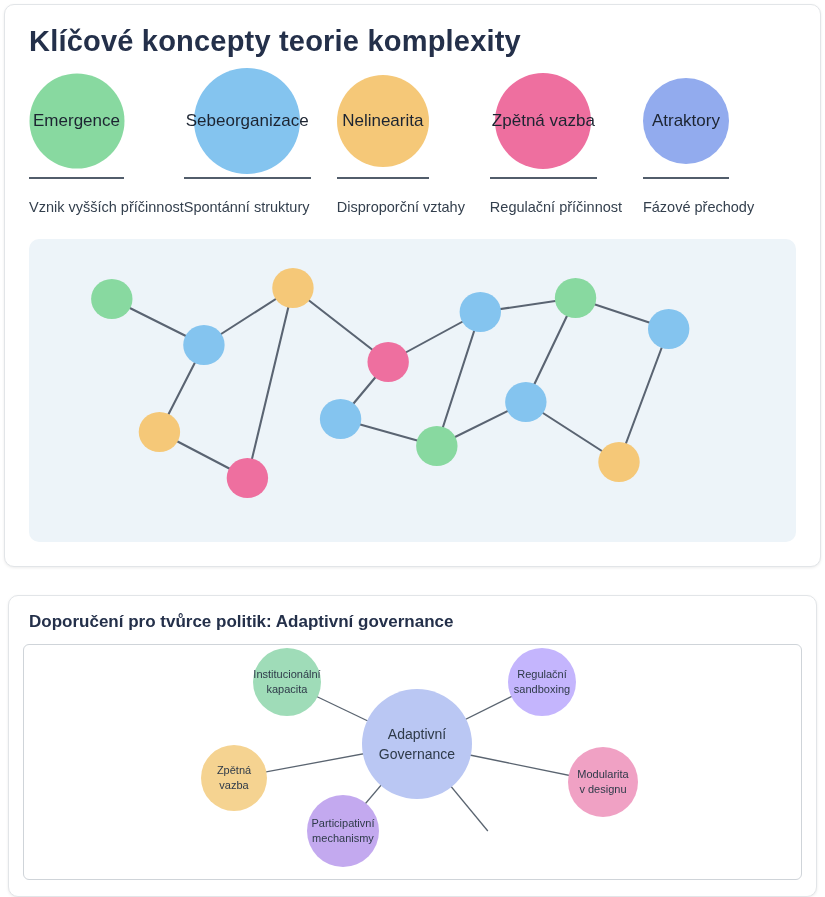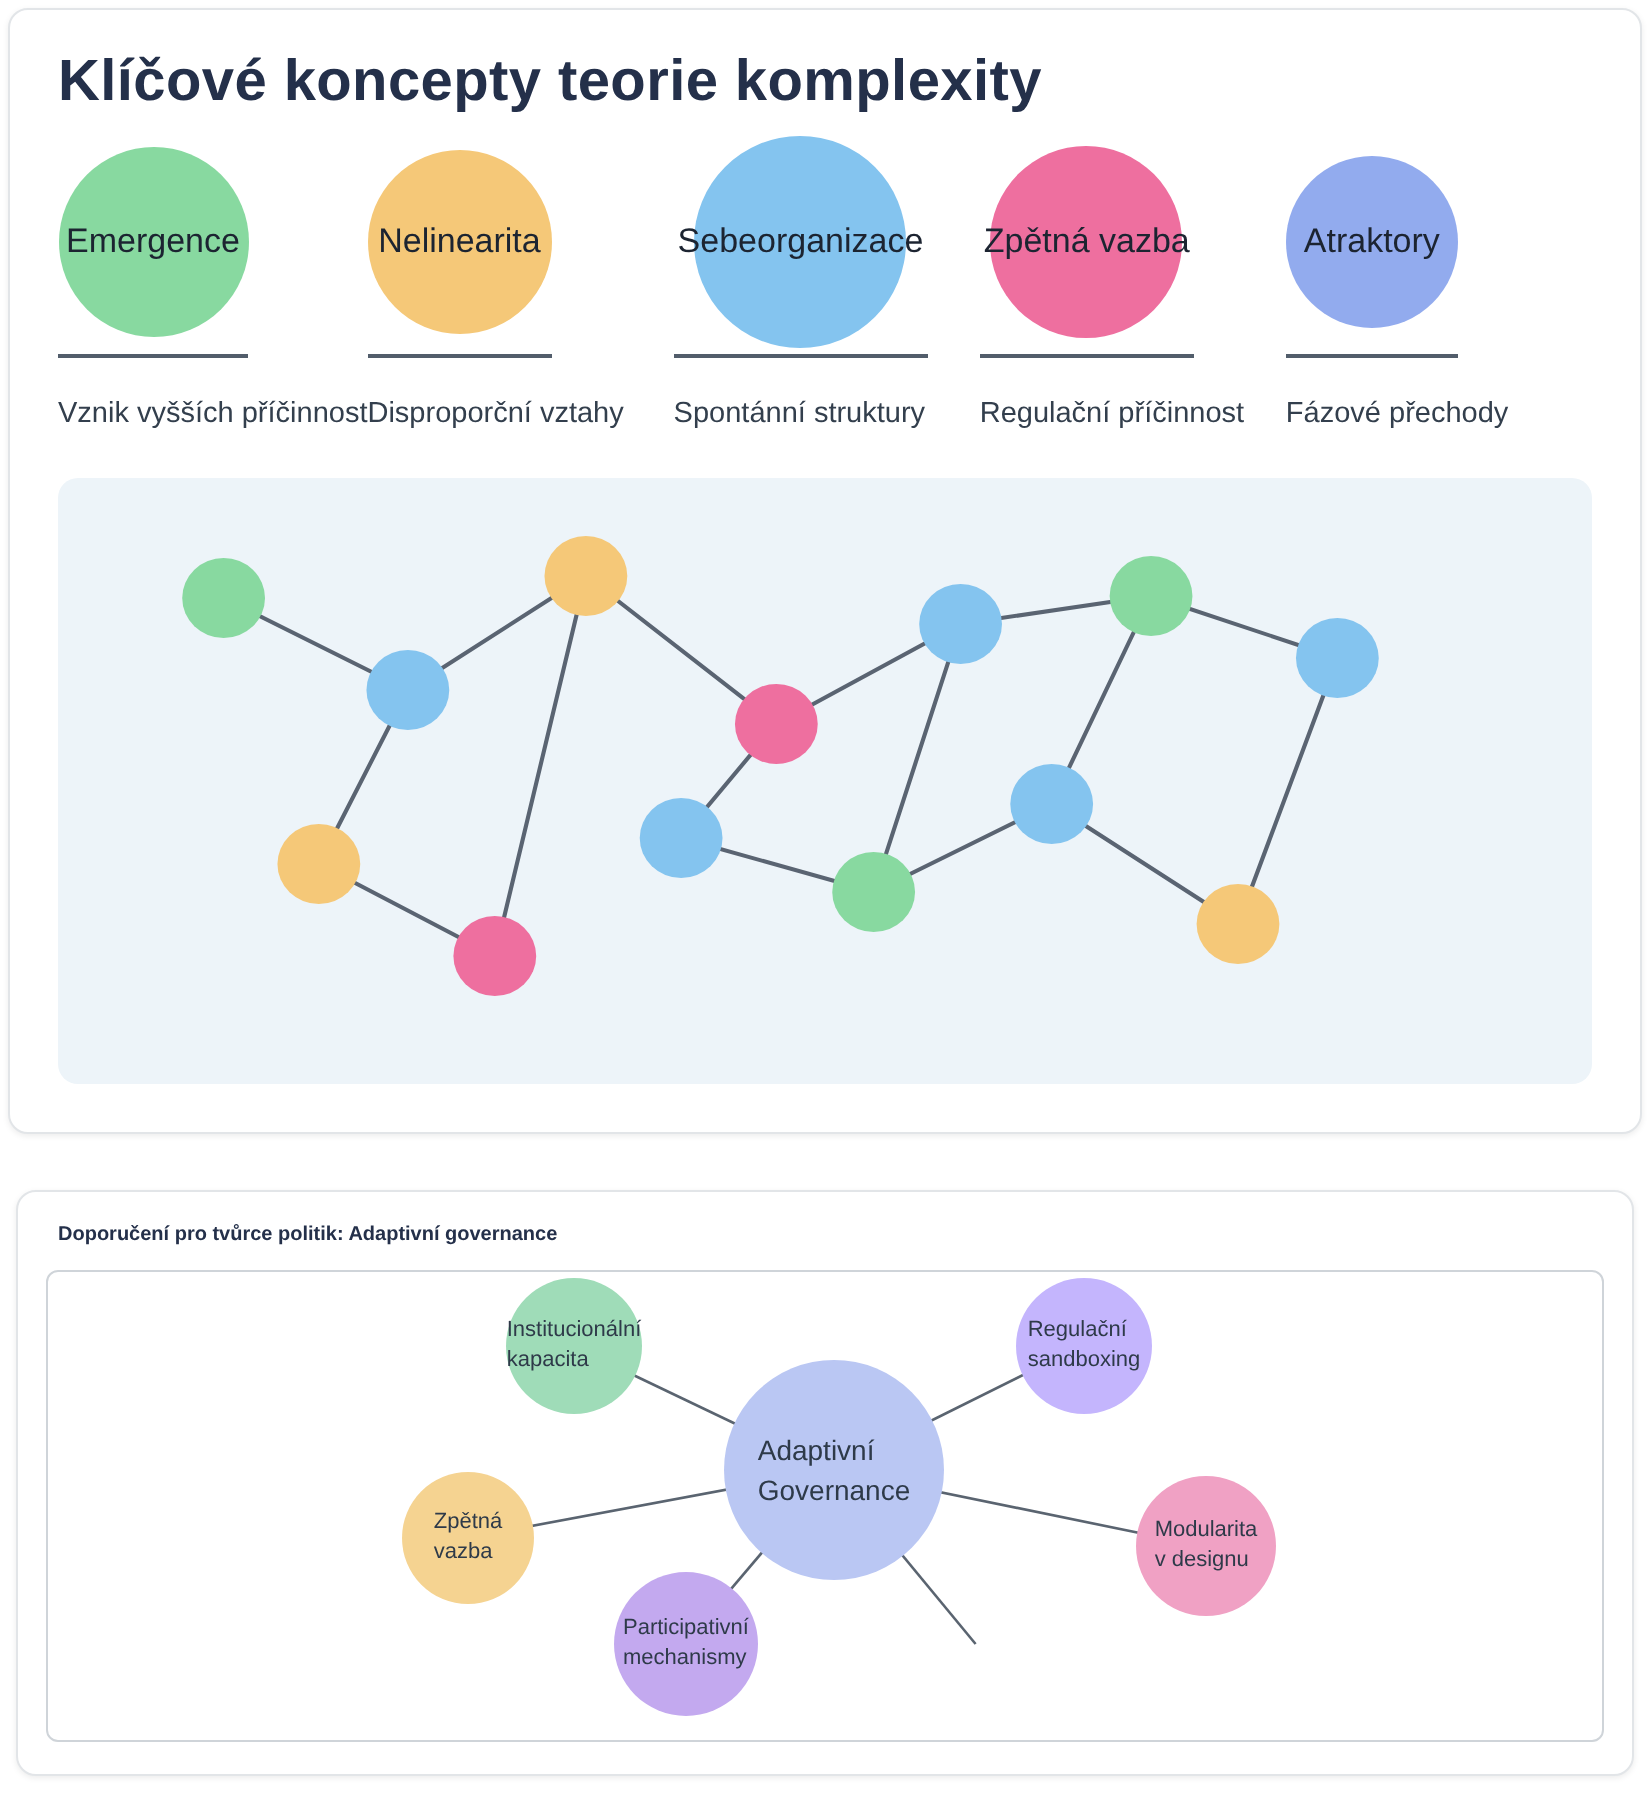--- a/index.html
+++ b/index.html
@@ -72,21 +72,21 @@
   .network-panel {
     margin-top: 24px;
     height: 303px;
     background: #edf4f9;
     border-radius: 10px;
     overflow: hidden;
   }
   .network-panel svg { display: block; width: 100%; height: 100%; }
 
   .policy-title {
-    font-size: 10px;
+    font-size: 17px;
     font-weight: bold;
     color: #24304a;
     padding: 2px 20px 12px;
   }
   .hub-panel {
     position: relative;
     margin: 0 14px;
     height: 236px;
     border: 1px solid #cfd4d9;
     border-radius: 6px;
@@ -94,21 +94,21 @@
     overflow: hidden;
   }
   .hub-panel svg { position: absolute; left: 0; top: 0; width: 100%; height: 100%; display: block; }
 
   .diagram-node {
     position: absolute;
     border-radius: 50%;
     display: flex;
     align-items: center;
     justify-content: center;
-    text-align: left;
+    text-align: center;
     white-space: pre-line;
     color: #2e3a49;
   }
   .satellite-node-el { font-size: 11px; line-height: 1.35; }
   .hub-node-el { font-size: 14px; line-height: 1.45; }
 </style>
 </head>
 <body>
 
 <div class="card" id="card-concepts">
@@ -119,37 +119,37 @@
           <div class="circle-wrap" style="min-width: 95px;">
             <div class="concept-circle" style="width: 95px; height: 95px; background: rgb(136, 217, 160);"></div>
             <span class="concept-label">Emergence</span>
           </div>
           <div class="concept-underline"></div>
         </div>
         <div class="concept-desc">Vznik vyšších příčinnost</div>
       </div>
       <div class="concept-item">
         <div class="concept-top">
+          <div class="circle-wrap" style="min-width: 106px;">
+            <div class="concept-circle" style="width: 106px; height: 106px; background: rgb(132, 196, 239);"></div>
+            <span class="concept-label">Sebeorganizace</span>
+          </div>
+          <div class="concept-underline"></div>
+        </div>
+        <div class="concept-desc">Spontánní struktury</div>
+      </div>
+      <div class="concept-item">
+        <div class="concept-top">
           <div class="circle-wrap" style="min-width: 92px;">
             <div class="concept-circle" style="width: 92px; height: 92px; background: rgb(245, 200, 120);"></div>
             <span class="concept-label">Nelinearita</span>
           </div>
           <div class="concept-underline"></div>
         </div>
         <div class="concept-desc">Disproporční vztahy</div>
-      </div>
-      <div class="concept-item">
-        <div class="concept-top">
-          <div class="circle-wrap" style="min-width: 106px;">
-            <div class="concept-circle" style="width: 106px; height: 106px; background: rgb(132, 196, 239);"></div>
-            <span class="concept-label">Sebeorganizace</span>
-          </div>
-          <div class="concept-underline"></div>
-        </div>
-        <div class="concept-desc">Spontánní struktury</div>
       </div>
       <div class="concept-item">
         <div class="concept-top">
           <div class="circle-wrap" style="min-width: 96px;">
             <div class="concept-circle" style="width: 96px; height: 96px; background: rgb(238, 111, 159);"></div>
             <span class="concept-label">Zpětná vazba</span>
           </div>
           <div class="concept-underline"></div>
         </div>
         <div class="concept-desc">Regulační příčinnost</div>

